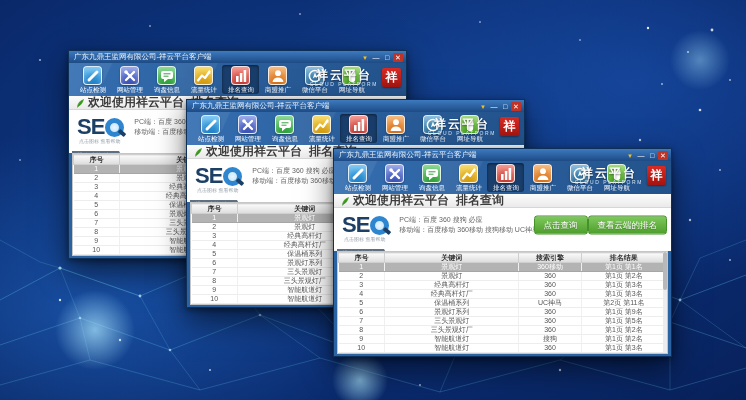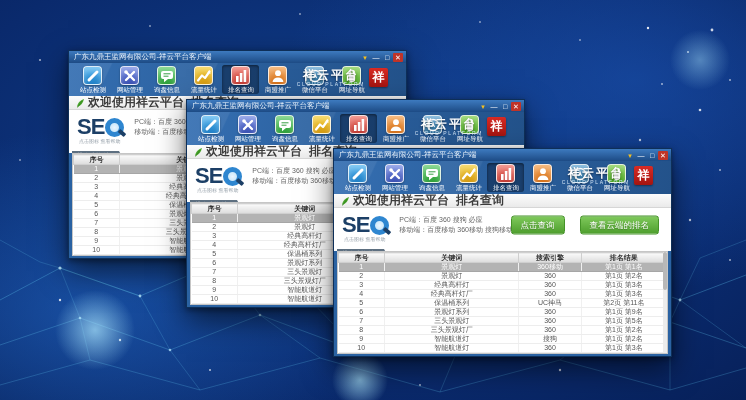--- a/index.html
+++ b/index.html
@@ -41,21 +41,21 @@
   .tb-icon { width:19px; height:19px; border-radius:4px; border:1px solid rgba(255,255,255,.85);
     display:flex; align-items:center; justify-content:center;
     box-shadow:0 1px 2px rgba(0,0,0,.35), inset 0 5px 6px rgba(255,255,255,.35); }
   .tb-label { margin-top:1px; font-size:7px; line-height:7px; color:#fff; white-space:nowrap;
     transform:scale(.92); }
   .ic-1{background:linear-gradient(#49b1ef,#1f7fc6);} .ic-2{background:linear-gradient(#6b82e0,#3a50b2);}
   .ic-3{background:linear-gradient(#56c763,#2f9f3a);} .ic-4{background:linear-gradient(#f3ca2b,#d49a12);}
   .ic-5{background:linear-gradient(#ee6a5f,#c23a32);} .ic-6{background:linear-gradient(#f29a43,#d4701a);}
   .ic-7{background:linear-gradient(#58a0cf,#2a6a96);} .ic-8{background:linear-gradient(#78ca43,#47a01f);}
 
-  .logo-area { position:absolute; right:18px; top:5px; display:flex; align-items:center; z-index:1; }
+  .logo-area { position:absolute; right:5px; top:5px; display:flex; align-items:center; z-index:1; }
   .logo-txt { text-align:center; margin-right:4px; }
   .logo-cn { font-size:12px; line-height:12px; font-weight:bold; color:#fff; letter-spacing:2px;
     text-shadow:0 1px 2px rgba(0,0,0,.5); }
   .logo-en { font-size:5px; line-height:6px; color:#cfe2f5; letter-spacing:1.6px; }
   .seal { width:19px; height:19px; background:linear-gradient(#d92b24,#a31410); border-radius:2px;
     color:#fff; font-size:12px; font-weight:bold; display:flex; align-items:center; justify-content:center;
     box-shadow:0 1px 2px rgba(0,0,0,.4); }
 
   .banner { height:14px; display:flex; align-items:center; gap:3px; padding:0 7px;
     background:linear-gradient(#fcfcfc,#eaeaea); border-bottom:1px solid #d6d6d6; }
@@ -65,21 +65,21 @@
   .content { position:relative; height:34px; background:#fff; display:flex; align-items:center;
     padding:0 8px; }
   .seo-logo { display:flex; align-items:center; position:relative; }
   .seo-se { font-size:22px; line-height:22px; font-weight:bold; color:#1c3f66; letter-spacing:-1px; }
   .mag { width:19px; height:19px; border:5px solid #2e86d0; border-radius:50%;
     position:relative; margin-left:1px; background:radial-gradient(#eaf6ff,#bfe2f8); }
   .mag::after { content:""; position:absolute; width:8px; height:4px; background:#1c3f66;
     right:-7px; bottom:-3px; transform:rotate(40deg); border-radius:1px; }
   .seo-hint { position:absolute; left:2px; bottom:-6px; font-size:5px; color:#9aa4ad; white-space:nowrap; }
   .engine-lines { margin-left:10px; font-size:7px; line-height:10px; color:#666; white-space:nowrap; }
-  .cta { position:absolute; right:12px; top:50%; transform:translateY(-50%); display:flex; gap:15px; }
+  .cta { position:absolute; right:4px; top:50%; transform:translateY(-50%); display:flex; gap:0; }
   .btn { height:19px; line-height:17px; padding:0 9px; font-size:8.5px; color:#fff;
     background:linear-gradient(#7fc95c,#4e9e2d); border:1px solid #459328; border-radius:3px;
     text-shadow:0 1px 1px rgba(0,0,0,.25); cursor:pointer; white-space:nowrap; }
 
   .tab-row { height:9px; background:#fff; padding-left:3px; }
   .tab { display:inline-block; height:9px; line-height:9px; padding:0 8px 0 5px; font-size:6.5px;
     color:#fff; background:#5d6f80; clip-path:polygon(0 0, calc(100% - 5px) 0, 100% 100%, 0 100%); }
 
   .table-wrap { position:relative; margin:0 3px; border:1px solid #c6c6c6; background:#fff; }
   table { width:100%; border-collapse:collapse; table-layout:fixed; }

